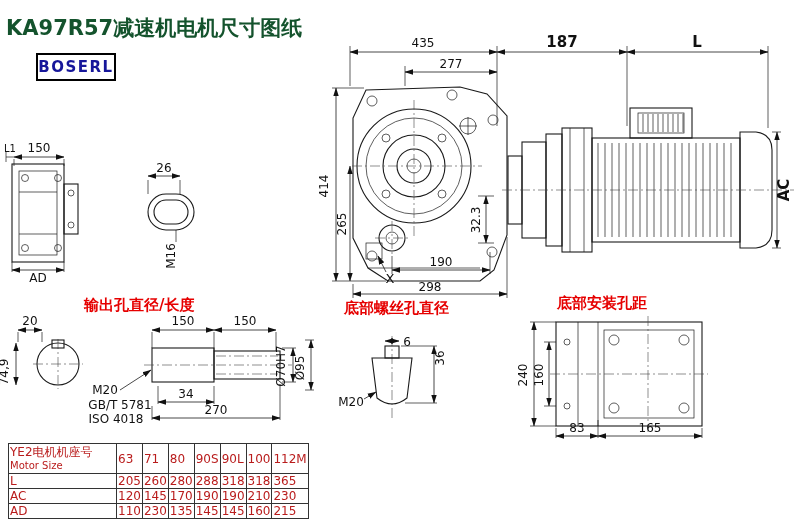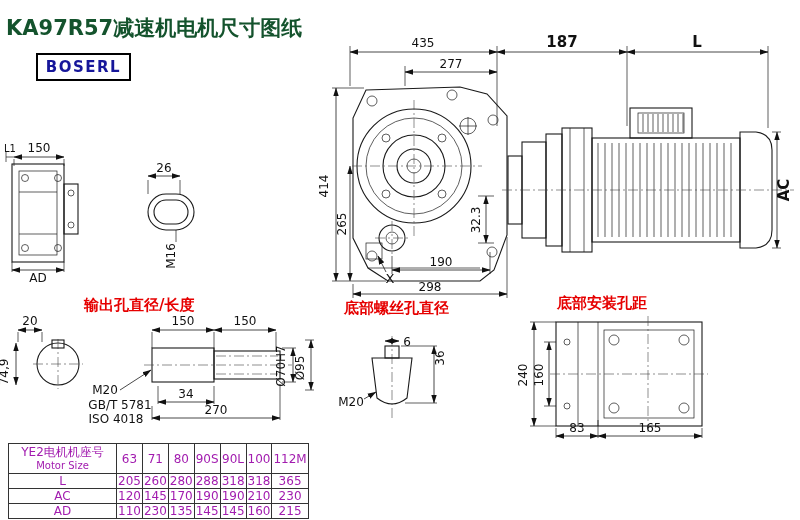--- a/index.html
+++ b/index.html
@@ -18,33 +18,33 @@
   .dim  { fill:none; stroke:#1a1a1a; stroke-width:0.8; }
   .cl   { fill:none; stroke:#444444; stroke-width:0.6; stroke-dasharray:10 3 2 3; }
   .dt   { font-size:12px; fill:#111; text-anchor:middle; font-family:"DejaVu Sans",sans-serif; }
   .dtb  { font-size:15px; font-weight:bold; }
   .dts  { font-size:10px; }
   .title {
     position:absolute; left:6px; top:14px;
     font-size:21px; font-weight:bold; color:#14532d; white-space:nowrap;
   }
   .logo {
-    position:absolute; left:36px; top:53px; width:95px; height:28px;
+    position:absolute; left:36px; top:53px; width:80px; height:28px;
     border:2px solid #000; display:flex; align-items:center; justify-content:center;
     font-size:15px; font-weight:bold; color:#16169a; letter-spacing:1.5px;
     background:#fff;
   }
   .redlbl {
     position:absolute; font-size:15px; font-weight:bold; color:#e60000; white-space:nowrap;
   }
   .tablewrap { position:absolute; left:8px; top:443px; }
   table { border-collapse:collapse; table-layout:fixed; background:#fff; }
   td {
-    border:1px solid #333; text-align:center; vertical-align:middle;
-    font-size:12px; color:#a21caf; height:15px; padding:0 1px; overflow:hidden;
+    border:1px solid #333; text-align:left; vertical-align:middle;
+    font-size:12px; color:#b91c1c; height:15px; padding:0 1px; overflow:hidden;
   }
   td.lblcol { width:108px; }
   td.valcol { width:18px; }
   tr.hdr td { height:30px; }
   .hcn { font-size:12px; line-height:14px; }
   .hen { font-size:10px; line-height:13px; }
 </style>
 </head>
 <body>
 

